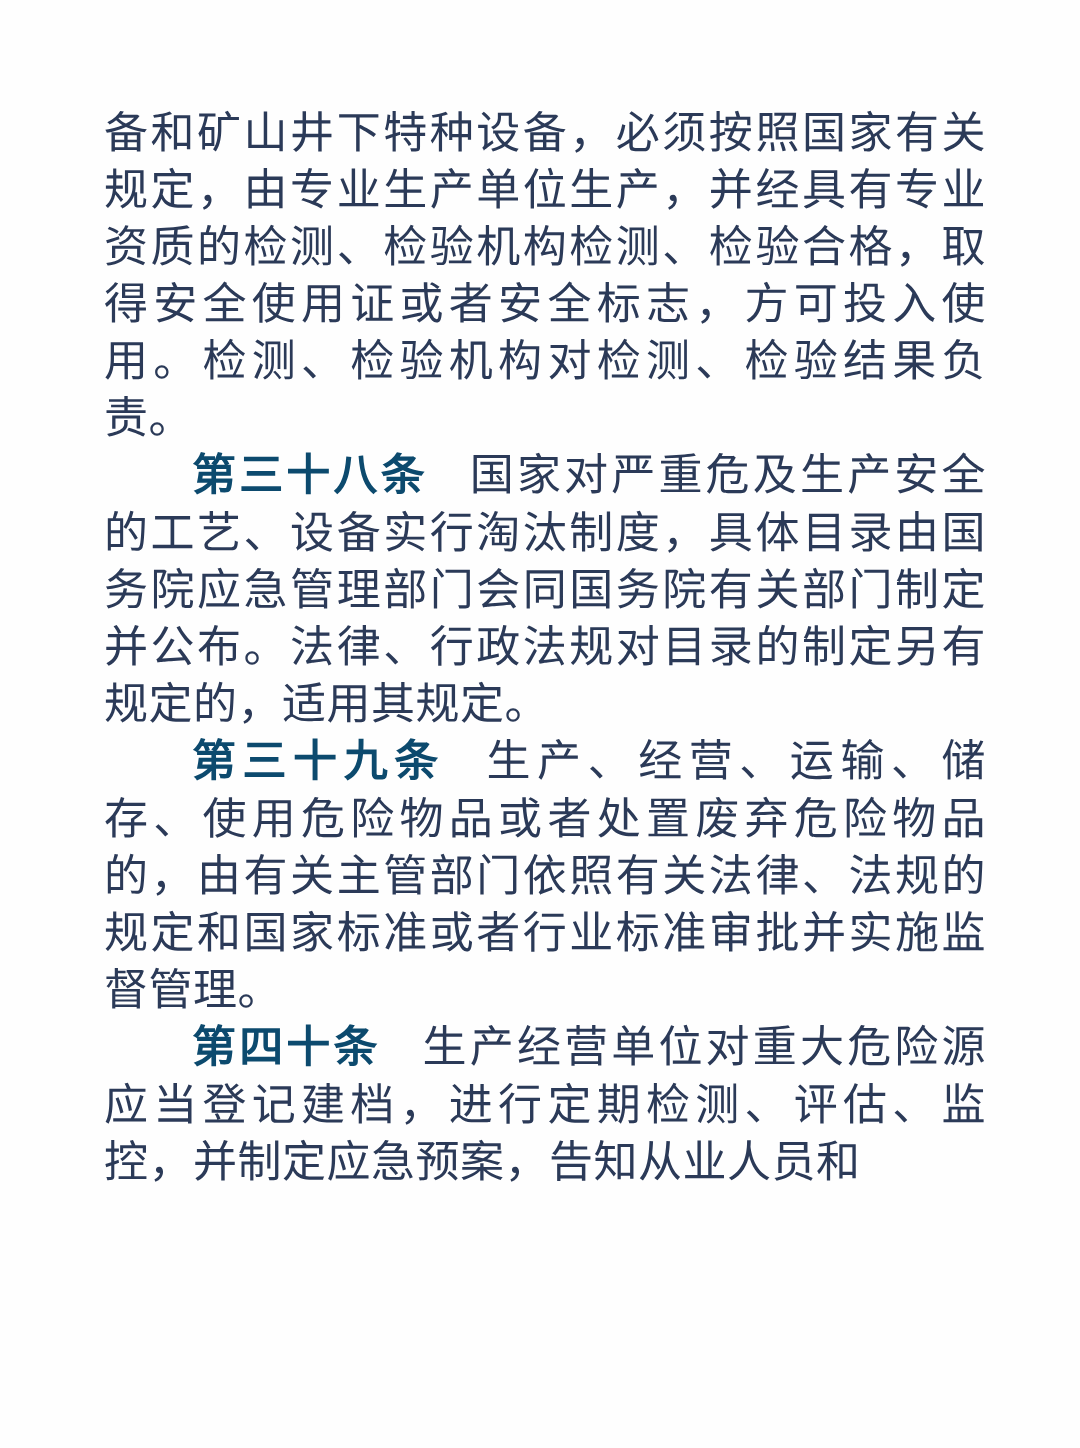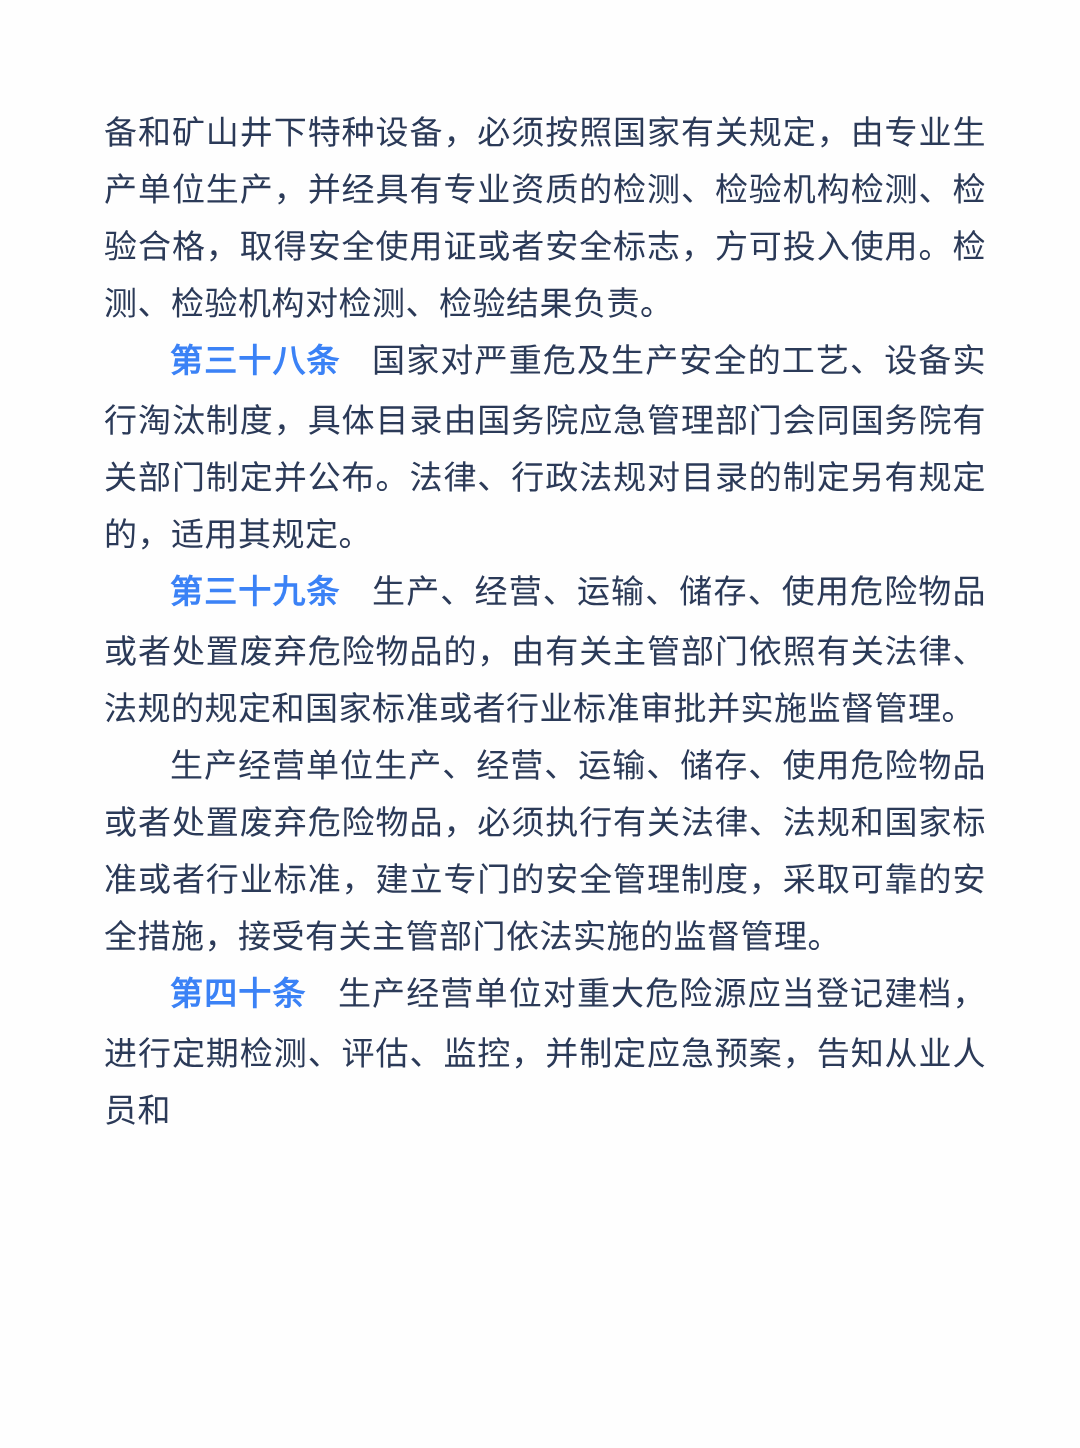--- a/index.html
+++ b/index.html
@@ -14,54 +14,53 @@
     margin: 0 auto;
     background: #fefefe;
     overflow: hidden;
   }
   .content {
     position: absolute;
     left: 104px;
     top: 104px;
     width: 882px;
     font-family: "DejaVu Serif", "Liberation Serif", serif;
-    font-size: 33px;
+    font-size: 44px;
     line-height: 57px;
     color: #2b3a58;
     text-align: justify;
     text-justify: inter-ideograph;
     letter-spacing: 0.5px;
   }
   .para {
     margin: 0;
     padding: 0;
     text-indent: 0;
   }
   .para.indent {
     text-indent: 2em;
   }
   .article-label {
-    font-family: Liberation Mono, monospace;
+    font-family: Liberation Serif, serif;
     font-weight: 700;
-    color: #3b82f6;
+    color: #0c4a6e;
     margin-right: 0.95em;
   }
 </style>
 </head>
 <body>
 
 <div class="page">
   <div class="content">
 
     <p class="para"><span>备和矿山井下特种设备，必须按照国家有关规定，由专业生产单位生产，并经具有专业资质的检测、检验机构检测、检验合格，取得安全使用证或者安全标志，方可投入使用。检测、检验机构对检测、检验结果负责。</span></p>
 
     <p class="para indent"><span class="article-label">第三十八条</span><span>国家对严重危及生产安全的工艺、设备实行淘汰制度，具体目录由国务院应急管理部门会同国务院有关部门制定并公布。法律、行政法规对目录的制定另有规定的，适用其规定。</span></p>
 
 
 
     <p class="para indent"><span class="article-label">第三十九条</span><span>生产、经营、运输、储存、使用危险物品或者处置废弃危险物品的，由有关主管部门依照有关法律、法规的规定和国家标准或者行业标准审批并实施监督管理。</span></p>
 
-    <p class="para indent"><span>生产经营单位生产、经营、运输、储存、使用危险物品或者处置废弃危险物品，必须执行有关法律、法规和国家标准或者行业标准，建立专门的安全管理制度，采取可靠的安全措施，接受有关主管部门依法实施的监督管理。</span></p>
 
     <p class="para indent"><span class="article-label">第四十条</span><span>生产经营单位对重大危险源应当登记建档，进行定期检测、评估、监控，并制定应急预案，告知从业人员和</span></p>
 
   </div>
 </div>
 
 </body></html>

